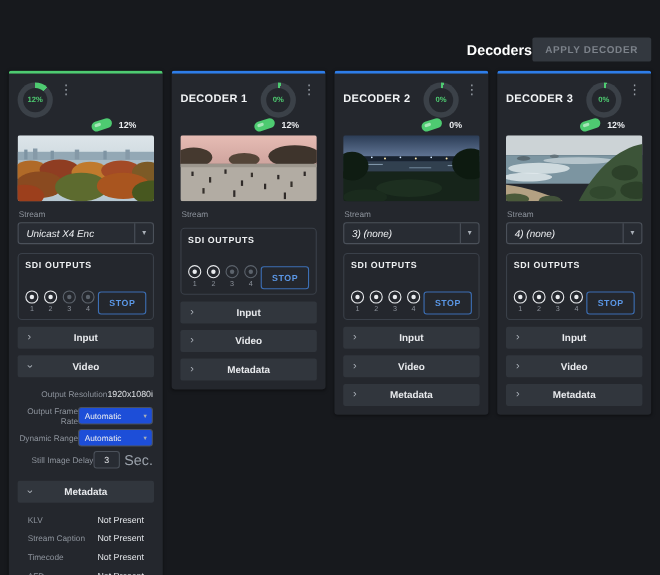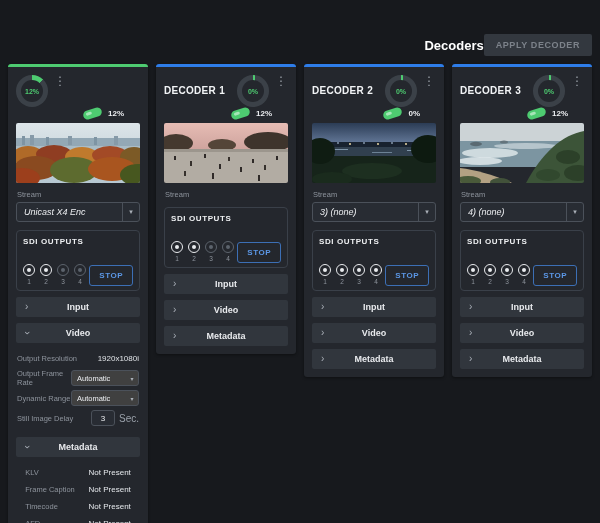--- a/index.html
+++ b/index.html
@@ -48,27 +48,27 @@
   .sdi-num { font-size:6.5px; color:#8d939c; }
   .stop-btn { border:1px solid #3c6fb5; color:#5b97e6; background:transparent; font-size:8px; font-weight:bold; letter-spacing:.5px; border-radius:3px; padding:5px 9px; margin-top:2px; cursor:pointer; }
 
   .acc { margin-top:6px; background:#31363d; border-radius:2px; height:20px; display:flex; align-items:center; position:relative; cursor:pointer; }
   .acc-chev { position:absolute; left:9px; color:#aab0b8; font-size:10px; line-height:1; }
   .acc-chev.down { transform:rotate(90deg); }
   .acc-label { flex:1; text-align:center; font-size:9px; color:#e8eaed;font-weight:bold; }
 
   .settings { padding:5px 1px 3px; }
   .set-row { display:flex; align-items:center; height:20px; }
-  .set-label { flex:1; font-size:7.5px; color:#8d939c; }
+  .set-label { flex:1; font-size:7.5px; color:#8d939c;text-align:right; }
   .set-value { font-size:8px; color:#dfe2e6;text-align:center; }
-  .mini-select { height:16px; width:68px; background:#404040; border:1px solid #4b515a; border-radius:3px; display:flex; align-items:center; font-size:7.5px; color:#eceef1; cursor:pointer; }
+  .mini-select { height:16px; width:68px; background:#1d4ed8; border:1px solid #4b515a; border-radius:3px; display:flex; align-items:center; font-size:7.5px; color:#eceef1; cursor:pointer; }
   .mini-select .sel-text { flex:1; padding:0 5px; white-space:nowrap; overflow:hidden; }
   .mini-select .sel-chev { width:12px; align-self:stretch; display:flex; align-items:center; justify-content:center; color:#aab0b8; font-size:6px; }
   .mini-input { height:16px; width:24px; background:#282c33; border:1px solid #4b515a; border-radius:3px; color:#eceef1; font-size:8px; text-align:center; font-family:"Liberation Sans", sans-serif; }
-  .suffix { font-size:10px; color:#9aa1aa; margin-left:4px;text-align:center; }
+  .suffix { font-size:13px; color:#9aa1aa; margin-left:4px;text-align:center; }
 
   .meta-rows { padding:7px 1px 2px; }
   .meta-row { display:flex; align-items:center; height:17px;justify-content:center; }
   .meta-label { width:52%; font-size:7.5px; color:#8d939c; }
   .meta-value { font-size:8px; color:#e3e6ea; }
 </style>
 </head>
 <body>
 
 <div class="topbar">
@@ -181,21 +181,21 @@
     <div class="acc">
       <span class="acc-chev down">›</span>
       <span class="acc-label">Metadata</span>
     </div>
     <div class="meta-rows">
       <div class="meta-row">
         <span class="meta-label">KLV</span>
         <span class="meta-value">Not Present</span>
       </div>
       <div class="meta-row">
-        <span class="meta-label">Frame Caption</span>
+        <span class="meta-label">Stream Caption</span>
         <span class="meta-value">Not Present</span>
       </div>
       <div class="meta-row">
         <span class="meta-label">Timecode</span>
         <span class="meta-value">Not Present</span>
       </div>
       <div class="meta-row">
         <span class="meta-label">AFD</span>
         <span class="meta-value">Not Present</span>
       </div>

